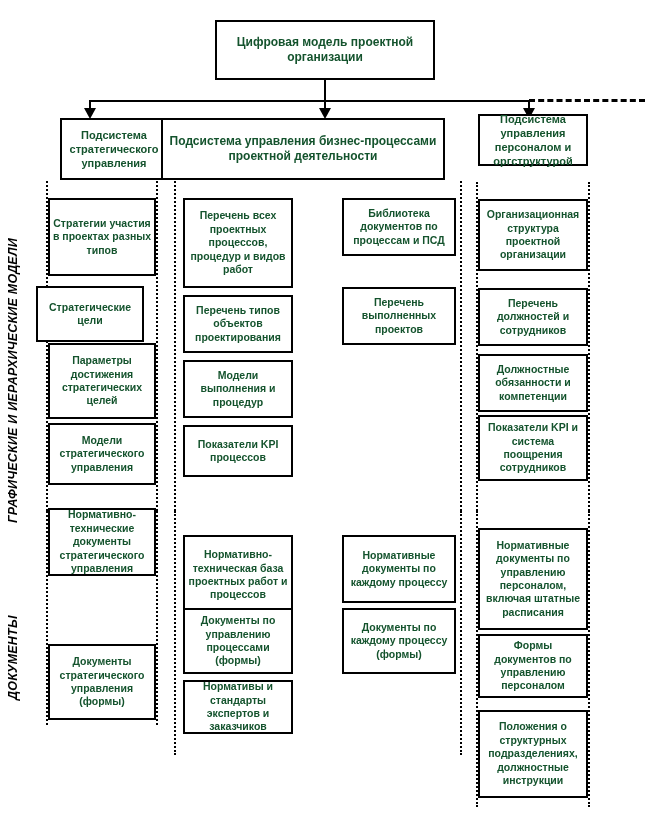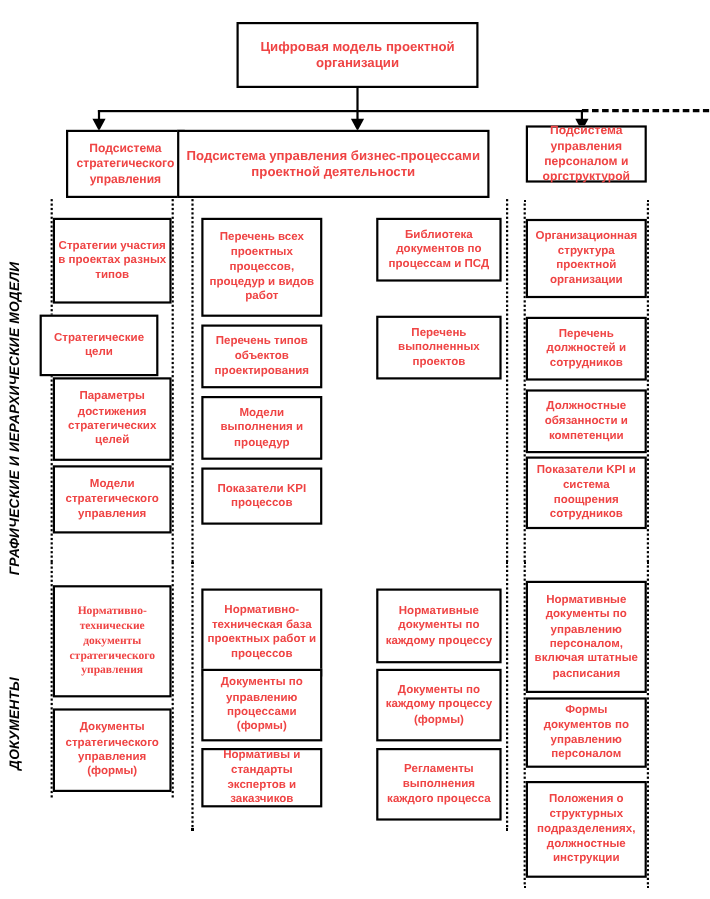--- a/index.html
+++ b/index.html
@@ -9,21 +9,21 @@
   .box{
     position:absolute;
     box-sizing:border-box;
     border:2px solid #000;
     background:#fff;
     display:flex;align-items:center;justify-content:center;
     text-align:center;
     font-weight:bold;
     font-size:10.5px;
     line-height:1.28;
-    color:#ef4444;
+    color:#14532d;
     padding:1px 2px;
   }
   .box.root{font-size:12px;border:2px solid #000;}
   .box.head{font-size:11px;}
   .box.head-wide{font-size:12px;}
 
   .dashgroup{
     position:absolute;
     box-sizing:border-box;
     border-left:2px dotted #000;
@@ -87,21 +87,21 @@
 
   <div class="dashgroup" style="left:46px;top:181px;width:112px;height:330px;"></div>
 
   <div class="box" style="left:48px;top:198px;width:108px;height:78px;">Стратегии участия в проектах разных типов</div>
   <div class="box" style="left:36px;top:286px;width:108px;height:56px;">Стратегические цели</div>
   <div class="box" style="left:48px;top:343px;width:108px;height:76px;">Параметры достижения стратегических целей</div>
   <div class="box" style="left:48px;top:423px;width:108px;height:62px;">Модели стратегического управления</div>
 
   <div class="dashgroup" style="left:46px;top:511px;width:112px;height:214px;"></div>
 
-  <div class="box" style="left:48px;top:532px;width:108px;height:102px;font-family:Liberation Serif, serif;">Нормативно-технические документы стратегического управления</div>
+  <div class="box" style="left:48px;top:508px;width:108px;height:68px;">Нормативно-технические документы стратегического управления</div>
   <div class="box" style="left:48px;top:644px;width:108px;height:76px;">Документы стратегического управления (формы)</div>
 
   <div class="box head-wide" style="left:161px;top:118px;width:284px;height:62px;">Подсистема управления бизнес-процессами проектной деятельности</div>
 
   <div class="dashgroup" style="left:174px;top:181px;width:288px;height:330px;"></div>
 
   <div class="box" style="left:183px;top:198px;width:110px;height:90px;">Перечень всех проектных процессов, процедур и видов работ</div>
   <div class="box" style="left:183px;top:295px;width:110px;height:58px;">Перечень типов объектов проектирования</div>
   <div class="box" style="left:183px;top:360px;width:110px;height:58px;">Модели выполнения и процедур</div>
   <div class="box" style="left:183px;top:425px;width:110px;height:52px;">Показатели KPI процессов</div>
@@ -110,21 +110,20 @@
   <div class="box" style="left:342px;top:287px;width:114px;height:58px;">Перечень выполненных проектов</div>
 
   <div class="dashgroup" style="left:174px;top:511px;width:288px;height:244px;"></div>
 
   <div class="box" style="left:183px;top:535px;width:110px;height:80px;">Нормативно-техническая база проектных работ и процессов</div>
   <div class="box" style="left:183px;top:608px;width:110px;height:66px;">Документы по управлению процессами (формы)</div>
   <div class="box" style="left:183px;top:680px;width:110px;height:54px;">Нормативы и стандарты экспертов и заказчиков</div>
 
   <div class="box" style="left:342px;top:535px;width:114px;height:68px;">Нормативные документы по каждому процессу</div>
   <div class="box" style="left:342px;top:608px;width:114px;height:66px;">Документы по каждому процессу (формы)</div>
-  <div class="box" style="left:342px;top:680px;width:114px;height:66px;">Регламенты выполнения каждого процесса</div>
 
   <div class="box head" style="left:478px;top:114px;width:110px;height:52px;">Подсистема управления персоналом и оргструктурой</div>
 
   <div class="dashgroup" style="left:476px;top:182px;width:114px;height:329px;"></div>
 
   <div class="box" style="left:478px;top:199px;width:110px;height:72px;">Организационная структура проектной организации</div>
   <div class="box" style="left:478px;top:288px;width:110px;height:58px;">Перечень должностей и сотрудников</div>
   <div class="box" style="left:478px;top:354px;width:110px;height:58px;">Должностные обязанности и компетенции</div>
   <div class="box" style="left:478px;top:415px;width:110px;height:66px;">Показатели KPI и система поощрения сотрудников</div>
 

